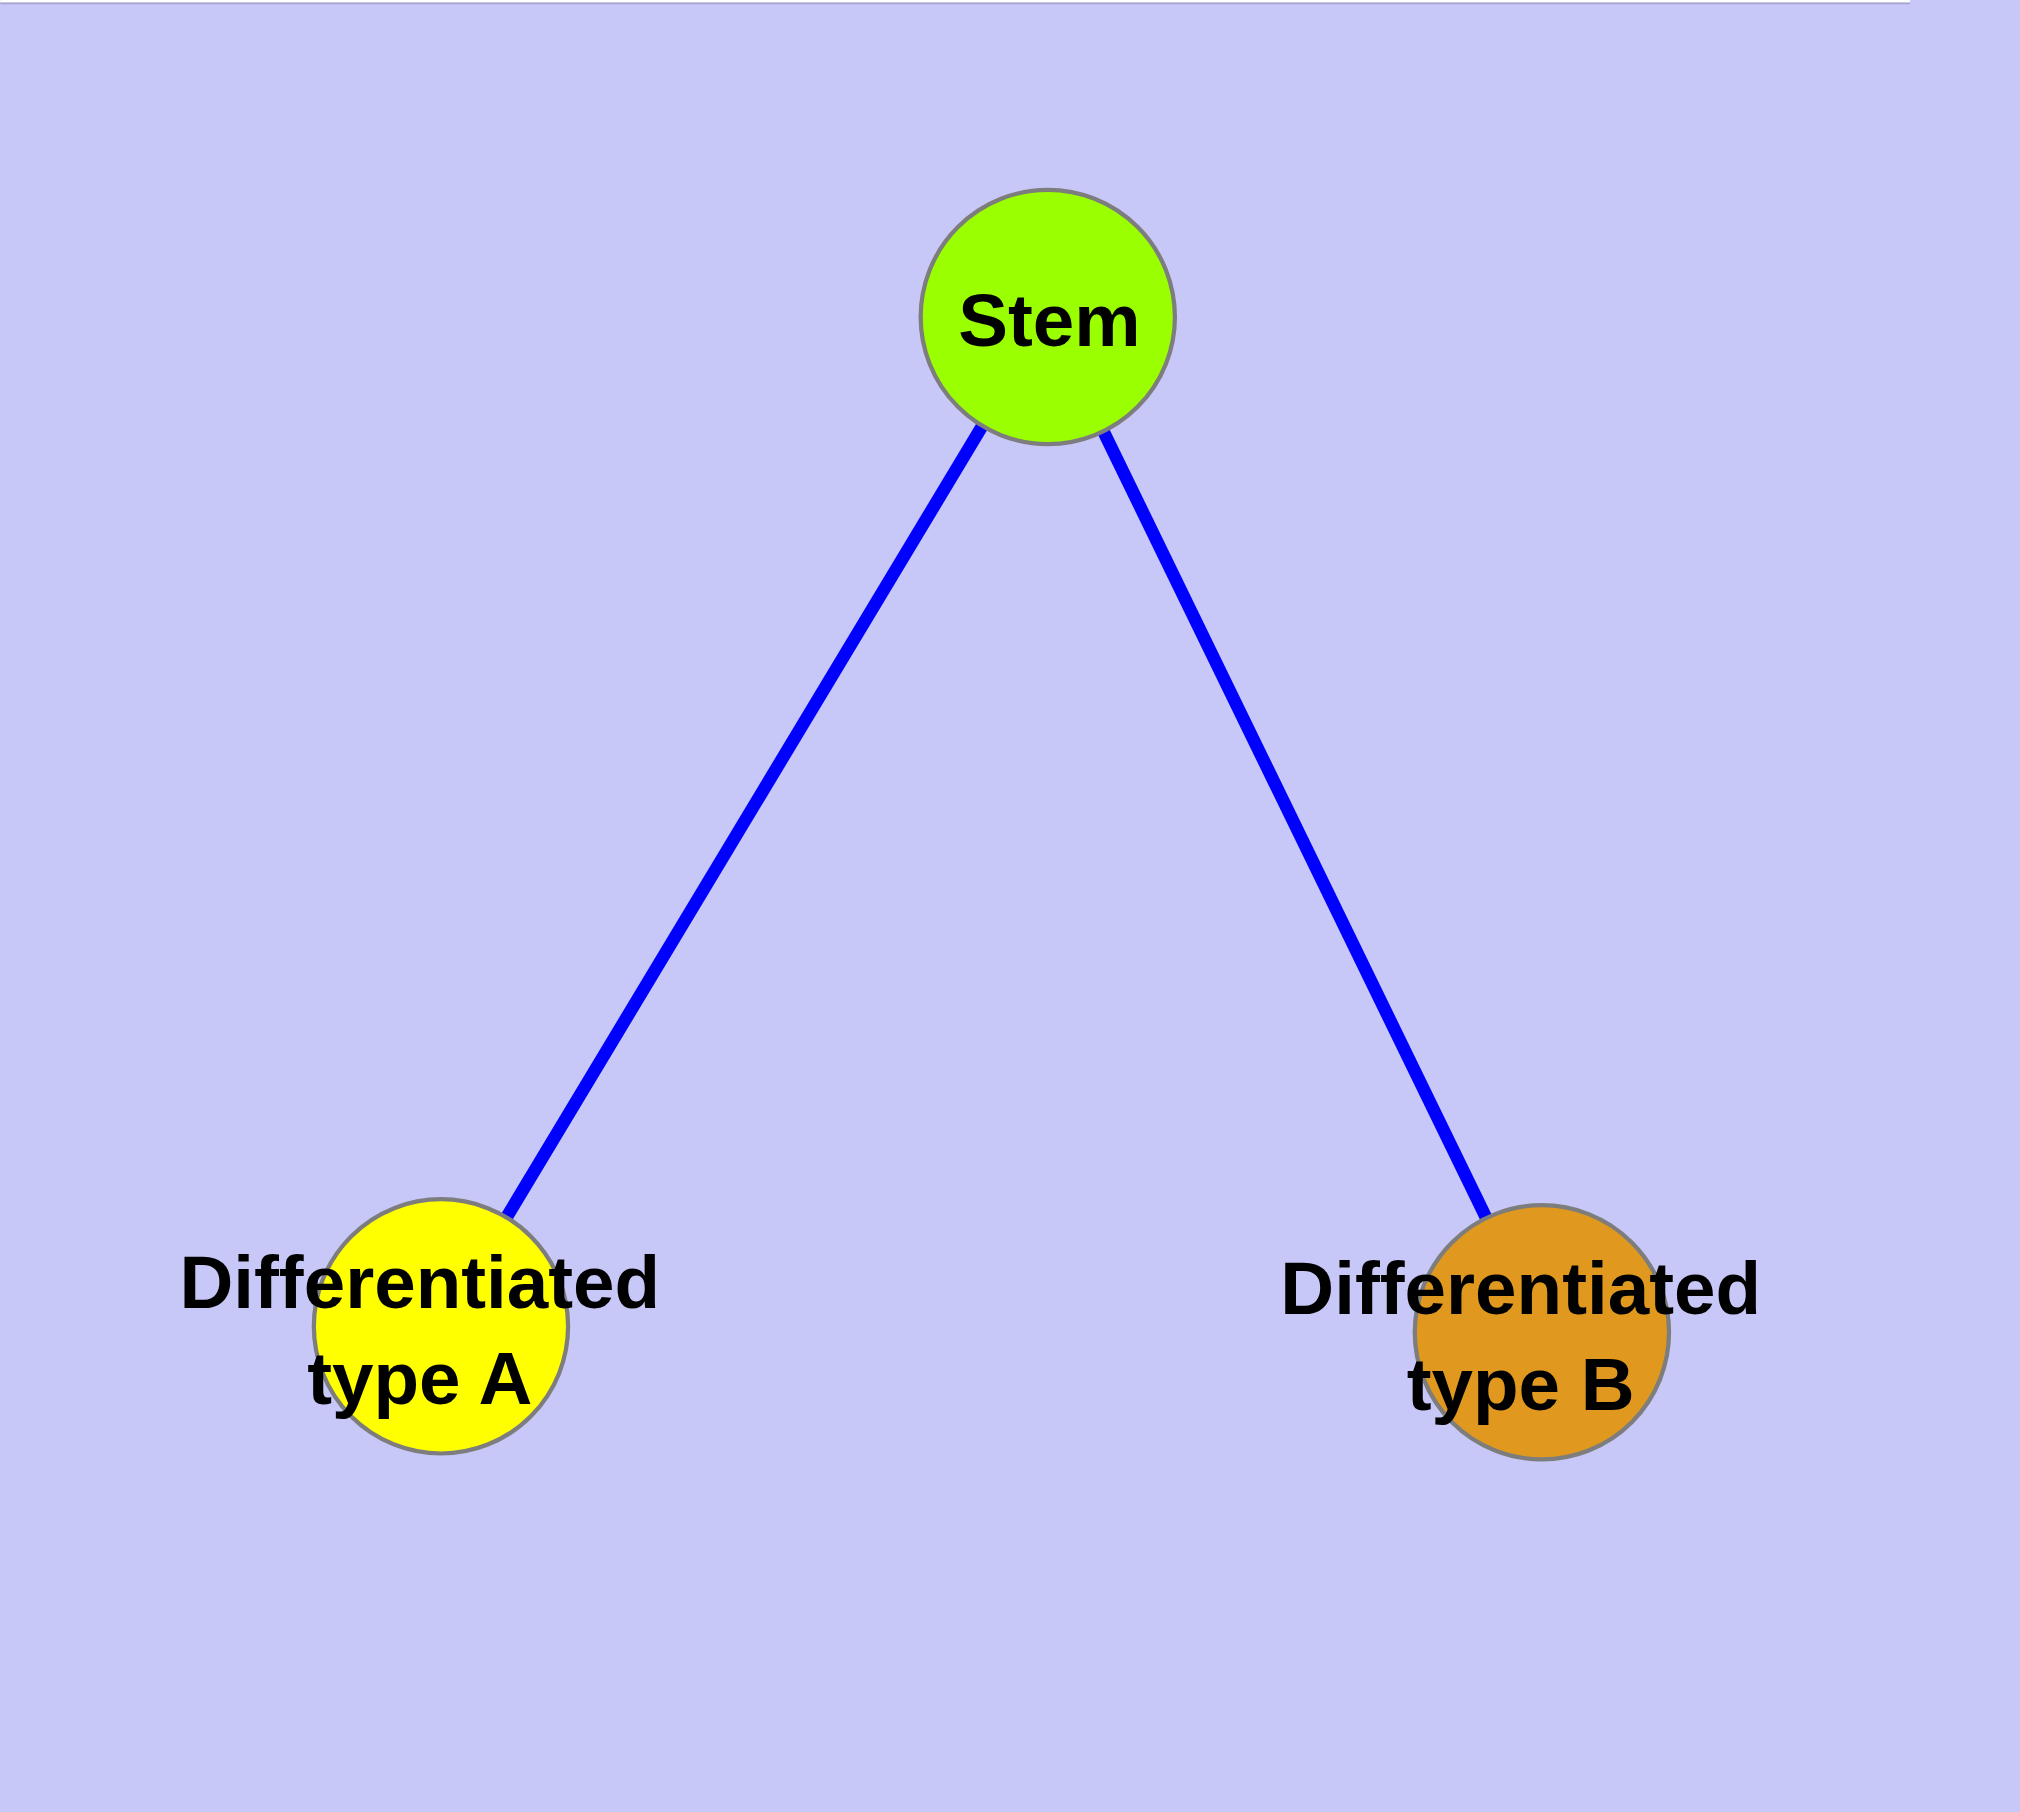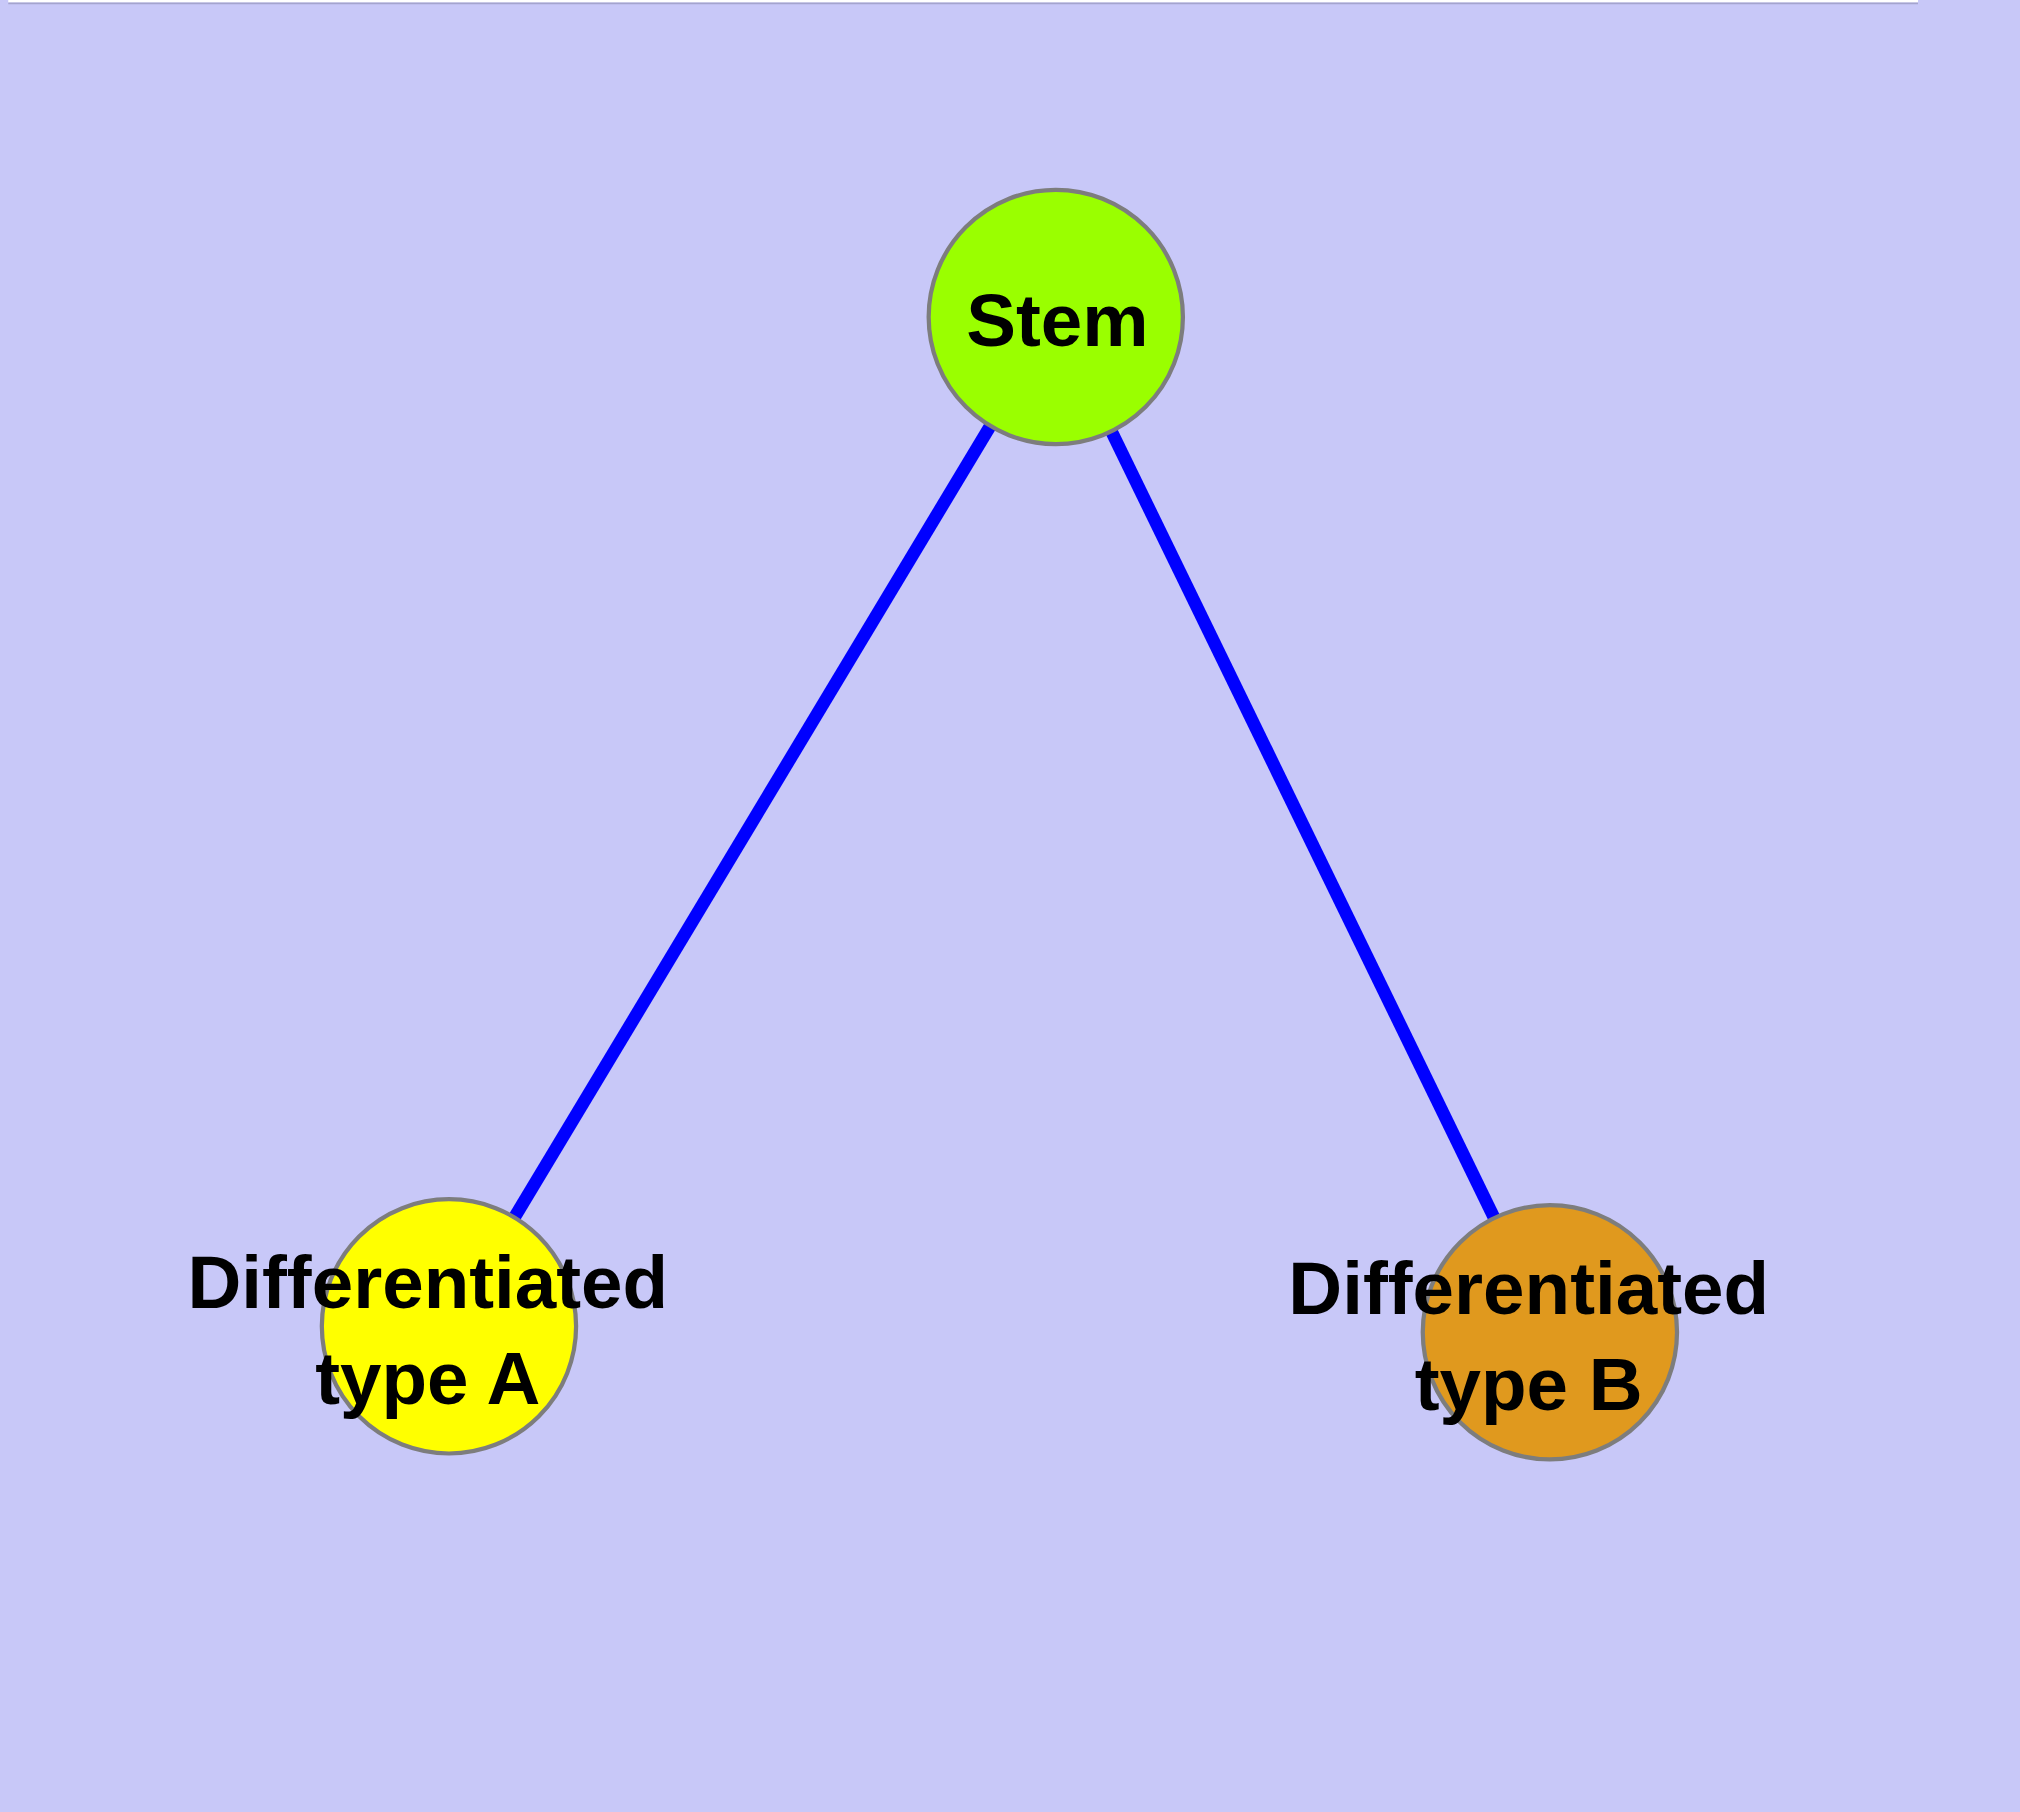--- a/index.html
+++ b/index.html
@@ -5,21 +5,20 @@
   html, body {
     margin: 0;
     padding: 0;
     background: #C8C8F8;
   }
   .stage {
     width: 1910px;
     height: 1812px;
     position: relative;
     overflow: hidden;
-    margin-left: 8px;
   }
   svg.diagram {
     display: block;
     width: 2021px;
     height: 1812px;
   }
   .node-label {
     font-family: "Liberation Sans", sans-serif;
     font-weight: bold;
     font-size: 88px;

